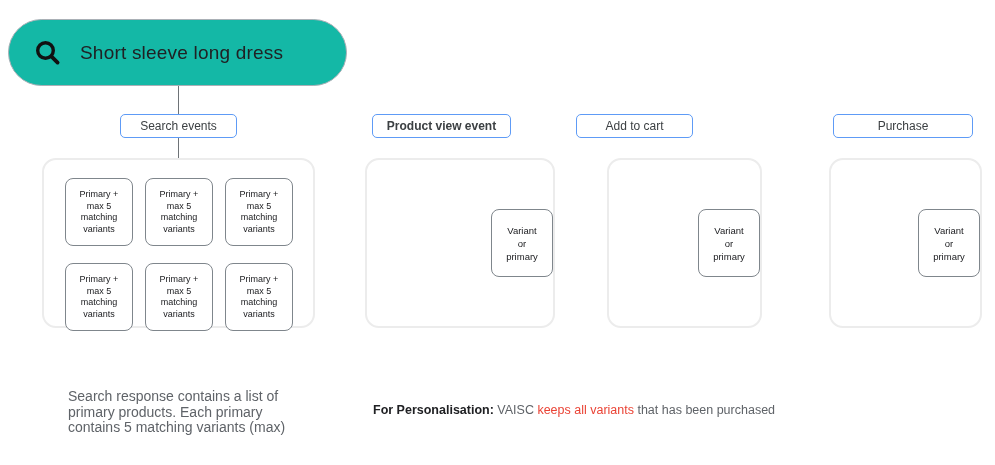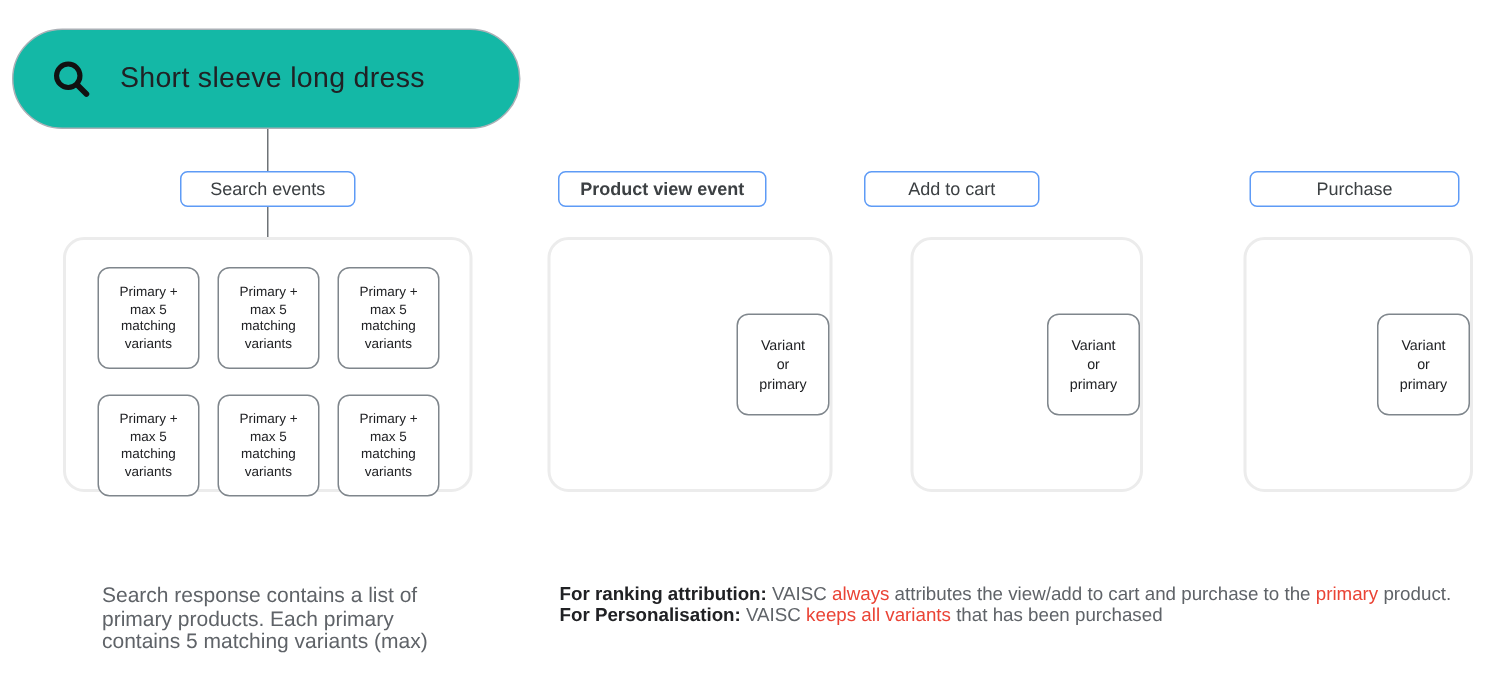--- a/index.html
+++ b/index.html
@@ -132,21 +132,18 @@
   <div class="panel panel-purchase panel-center">
     <div class="card variant">Variant
 or
 primary</div>
   </div>
 
   <div class="note-left">Search response contains a list of
 primary products. Each primary
 contains 5 matching variants (max)</div>
 
-  <div class="note-right nr-1">
-    <b>For ranking attribution:</b><span> VAISC </span><span class="red">always</span><span> attributes the view/add to cart and purchase to the </span><span class="red">primary</span><span> product.</span>
-  </div>
 
   <div class="note-right nr-2">
     <b>For Personalisation:</b><span> VAISC </span><span class="red">keeps all variants</span><span> that has been purchased</span>
   </div>
 
 </div>
 
 </body></html>

